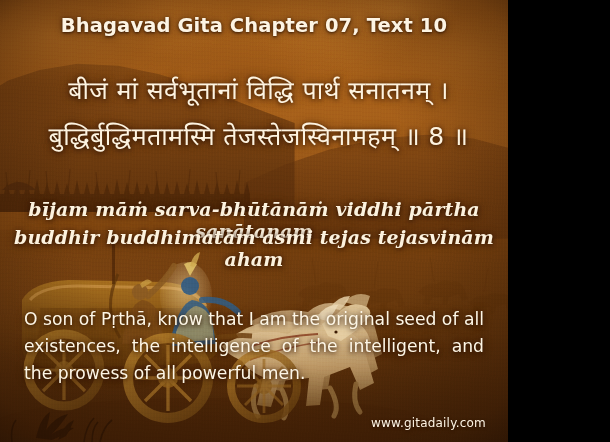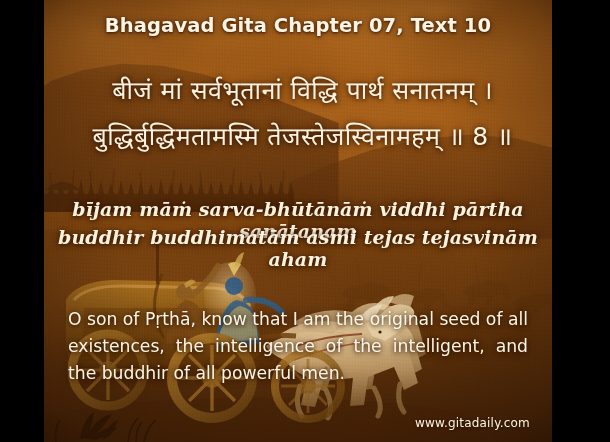--- a/index.html
+++ b/index.html
@@ -7,21 +7,20 @@
     padding: 0;
     background: #000;
   }
   #card {
     position: relative;
     width: 508px;
     height: 442px;
     overflow: hidden;
     font-family: "DejaVu Sans", "Liberation Sans", sans-serif;
     background: #a16207;
-    margin-left: 44px;
   }
 
   
   .bg-layer { position: absolute; inset: 0; pointer-events: none; }
 
   
   .bg-base {
     background:
       radial-gradient(ellipse 120% 70% at 52% 6%,  #b0671c 0%, rgba(176,103,28,0) 62%),
       radial-gradient(ellipse 70% 46% at 14% 10%,  #9c5716 0%, rgba(156,87,22,0) 70%),
@@ -365,16 +364,16 @@
   <div class="bg-layer bg-vignette"></div>
 
   <div class="title">Bhagavad Gita Chapter 07, Text 10</div>
 
   <div class="sanskrit sk1">बीजं मां सर्वभूतानां विद्धि पार्थ सनातनम् ।</div>
   <div class="sanskrit sk2">बुद्धिर्बुद्धिमतामस्मि तेजस्तेजस्विनामहम् ॥ 8 ॥</div>
 
   <div class="translit tr1">bījam māṁ sarva-bhūtānāṁ viddhi pārtha sanātanam</div>
   <div class="translit tr2">buddhir buddhimatām asmi tejas tejasvinām aham</div>
 
-  <div class="translation">O son of Pṛthā, know that I am the original seed of all existences, the intelligence of the intelligent, and the buddhir of all powerful men.</div>
+  <div class="translation">O son of Pṛthā, know that I am the original seed of all existences, the intelligence of the intelligent, and the prowess of all powerful men.</div>
 
   <div class="watermark">www.gitadaily.com</div>
 </div>
 
 </body></html>

